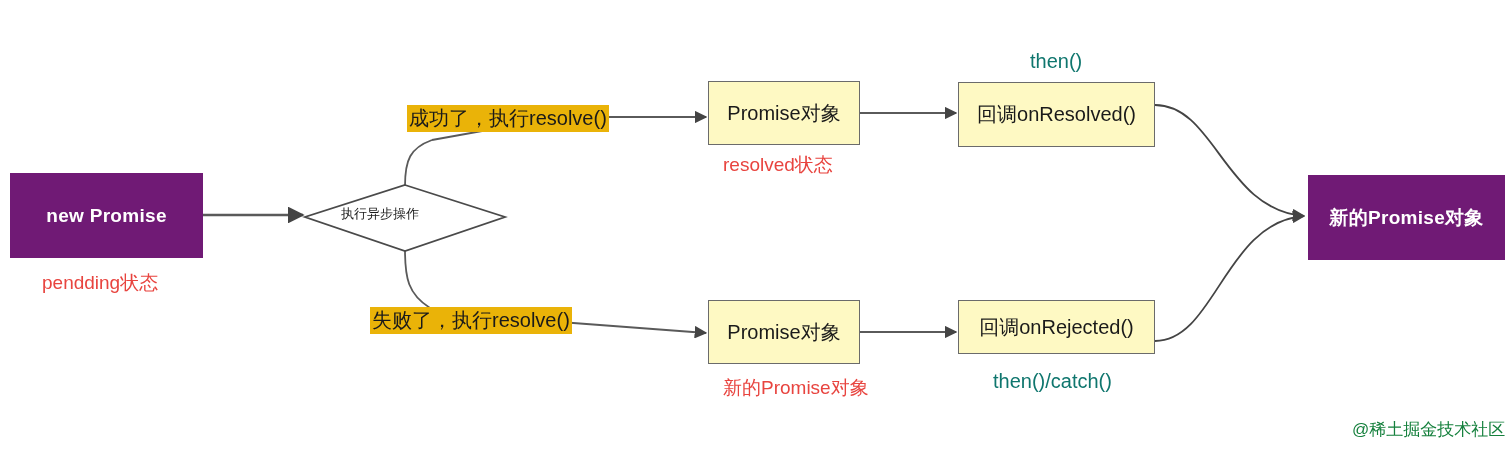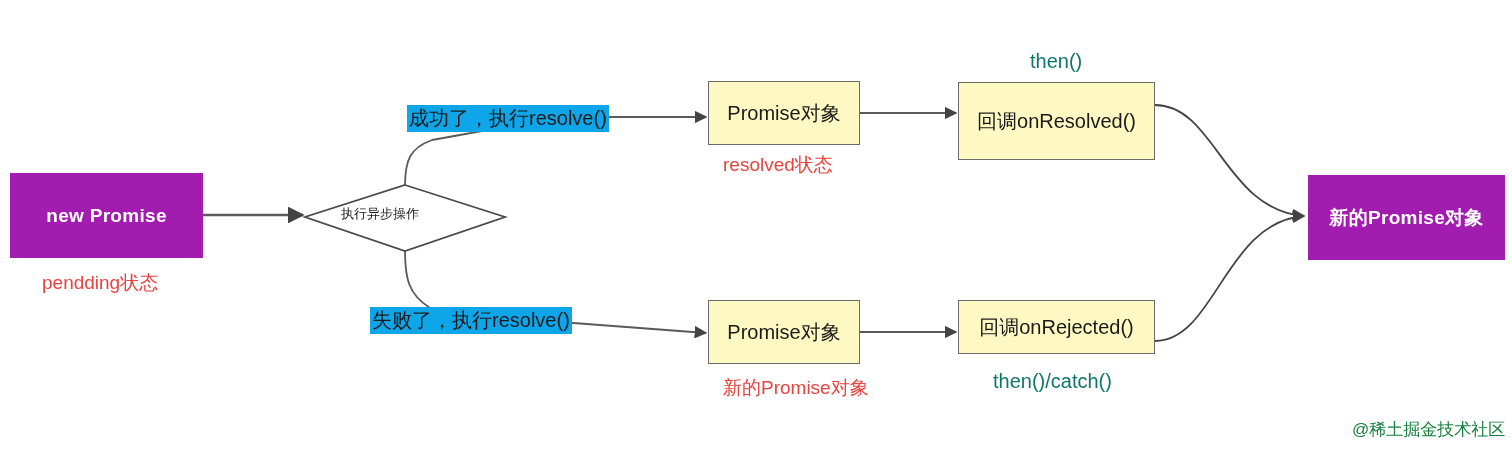--- a/index.html
+++ b/index.html
@@ -22,21 +22,21 @@
   }
   .node {
     position: absolute;
     box-sizing: border-box;
     display: flex;
     align-items: center;
     justify-content: center;
     text-align: center;
   }
   .green-box {
-    background: #a21caf;
+    background: #701a75;
     color: #ffffff;
     font-weight: bold;
     font-size: 19px;
     letter-spacing: 0.3px;
   }
   .plain-box {
     background: #fef9c3;
     border: 1.6px solid #6b6b6b;
     color: #1a1a1a;
     font-size: 20px;
@@ -51,21 +51,21 @@
     position: absolute;
     color: #e8443f;
     font-size: 19px;
     white-space: nowrap;
   }
   .label-edge {
     position: absolute;
     color: #1a1a1a;
     font-size: 20px;
     white-space: nowrap;
-    background: #0ea5e9;
+    background: #eab308;
     padding: 0 2px;
   }
   .diamond-label {
     position: absolute;
     color: #1a1a1a;
     font-size: 13px;
     white-space: nowrap;
   }
   .watermark {
     position: absolute;
@@ -116,21 +116,21 @@
 
 <div class="label-edge" style="left:370px; top:307px;">失败了，执行resolve()</div>
 
 <div class="node plain-box" style="left:708px; top:81px; width:152px; height:64px;">
   <span>Promise对象</span>
 </div>
 <div class="label-red" style="left:723px; top:152px;">resolved状态</div>
 
 <div class="label" style="left:1030px; top:50px;">then()</div>
 
-<div class="node plain-box" style="left:958px; top:82px; width:197px; height:78px;">
+<div class="node plain-box" style="left:958px; top:82px; width:197px; height:65px;">
   <span>回调onResolved()</span>
 </div>
 
 <div class="node plain-box" style="left:708px; top:300px; width:152px; height:64px;">
   <span>Promise对象</span>
 </div>
 <div class="label-red" style="left:723px; top:375px;">新的Promise对象</div>
 
 <div class="node plain-box" style="left:958px; top:300px; width:197px; height:54px;">
   <span>回调onRejected()</span>

